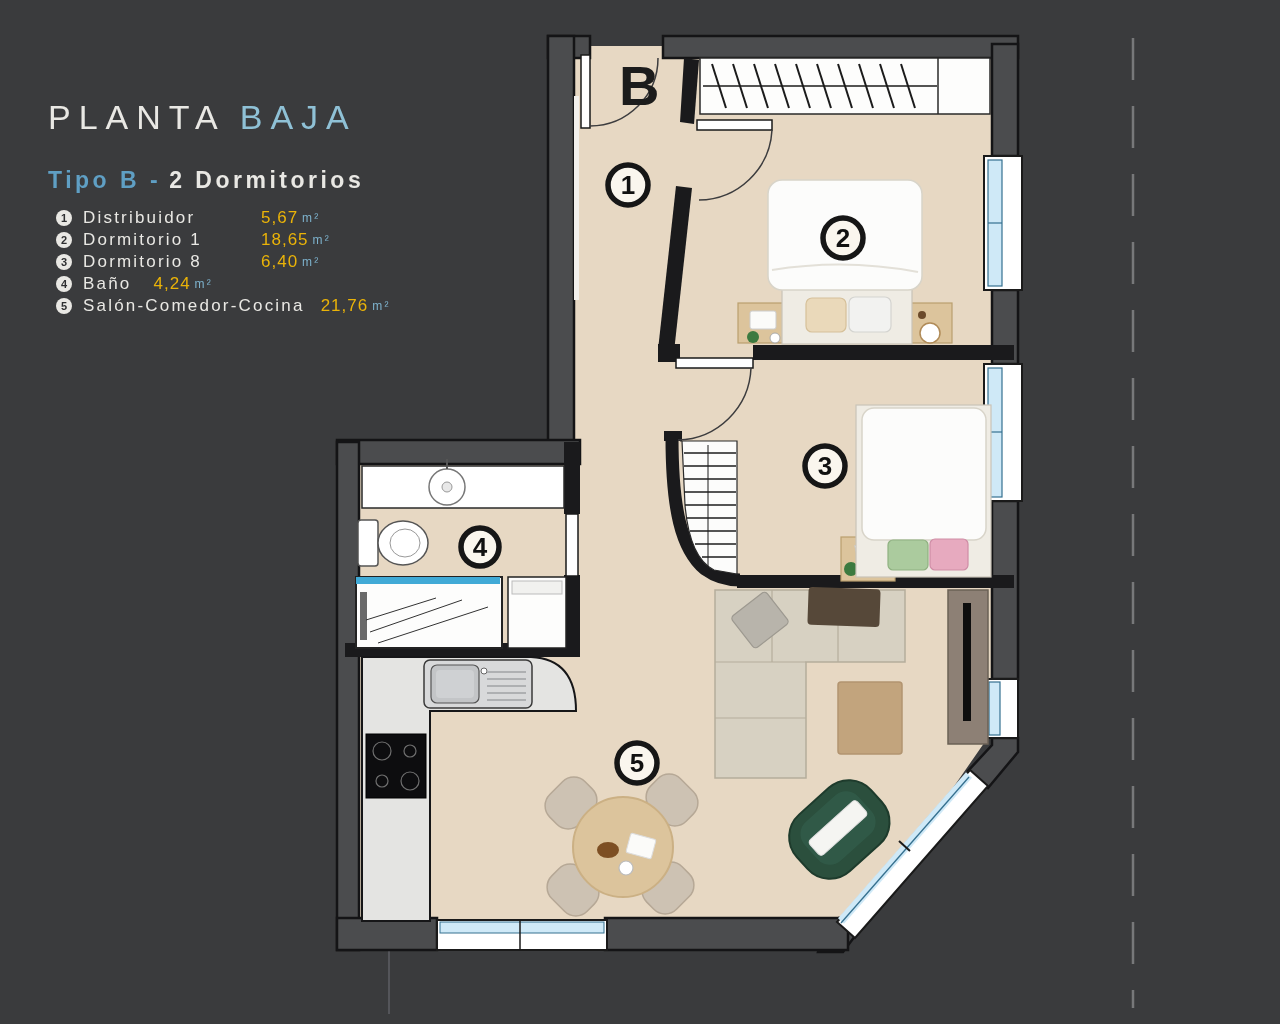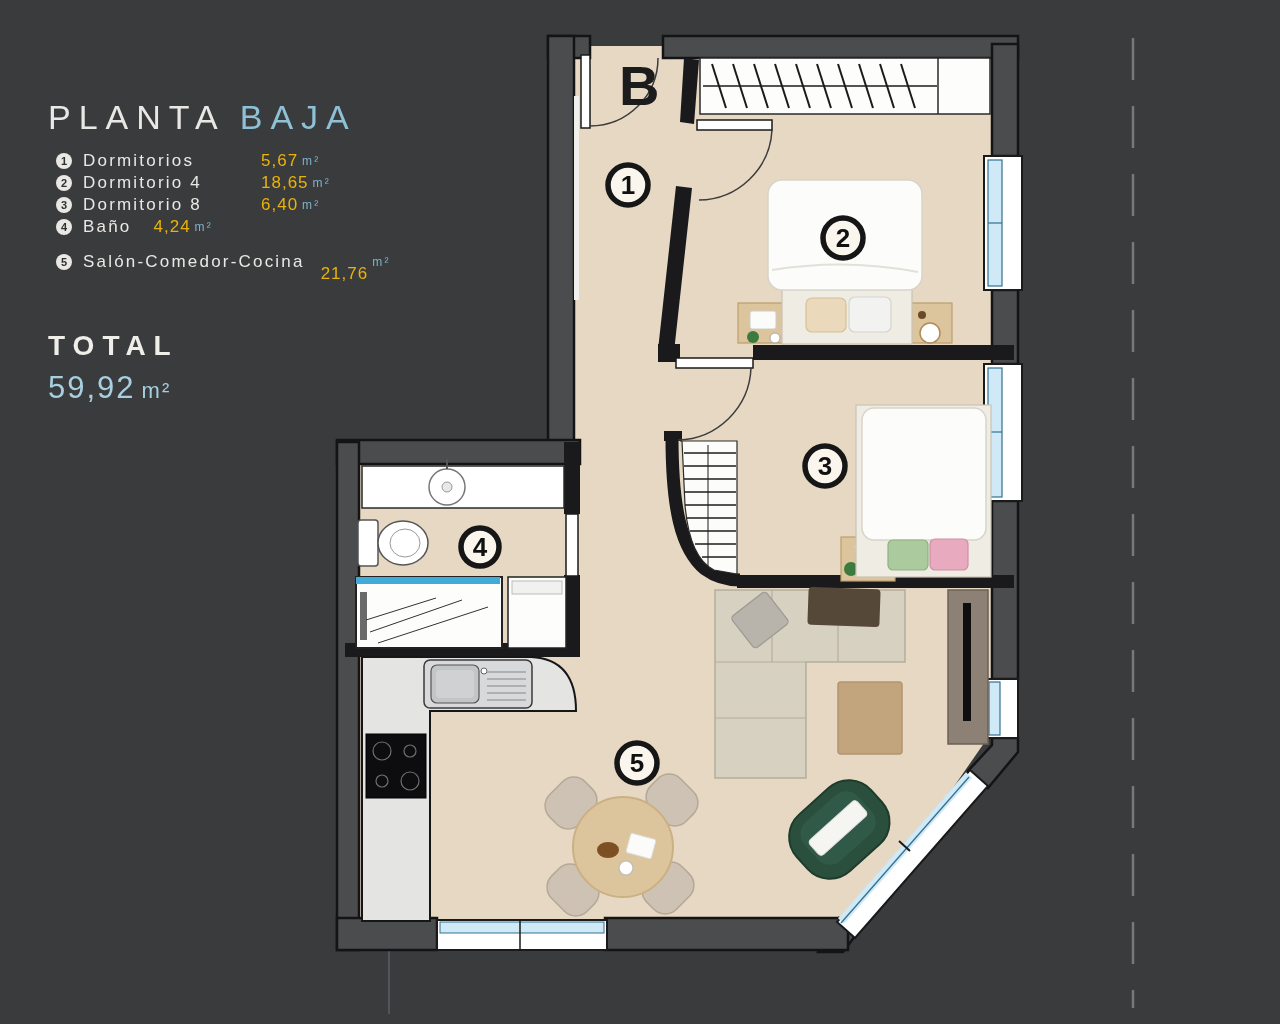--- a/index.html
+++ b/index.html
@@ -18,49 +18,52 @@
   .subtitle .hl{color:#5f9fc4;margin-right:8px;}
   .subtitle .rest{color:#e9e8e4;}
   .legend{list-style:none;margin:14px 0 0 8px;padding:0;font-size:17px;letter-spacing:2.2px;}
   .legend li{display:flex;align-items:center;margin-bottom:2px;white-space:nowrap;}
   .bul{flex:0 0 auto;display:inline-block;width:16px;height:16px;border-radius:50%;
        background:#e9e8e4;color:#2e2f31;font-size:11px;font-weight:bold;line-height:16px;
        text-align:center;letter-spacing:0;margin-right:11px;}
   .nm{color:#e9e8e4;}
   .legend li.wfix .nm{display:inline-block;width:178px;}
   .legend li.row4 .val{margin-left:22px;text-align:center;}
-  .legend li.row5 .val{margin-left:16px;margin-top:25px;}
+  .legend li.row5 .val{margin-left:16px;}
   .val{color:#eab308;letter-spacing:1px;}
   .unit{font-size:12px;color:#7db2cd;margin-left:4px;}
   .total-block{margin-top:46px;}
   .total-label{font-size:28px;font-weight:bold;letter-spacing:8px;color:#efeee9;}
   .total-value{margin-top:8px;font-size:31px;color:#a7cfdf;letter-spacing:2px;}
   .total-value .unit2{font-size:22px;margin-left:6px;}
   svg{position:absolute;left:0;top:0;}
   svg text{font-family:"Liberation Sans", sans-serif;}
 </style>
 </head>
 <body>
 
 <div class="canvas">
 
   <aside class="info">
     <div class="title">
       <span class="w1">PLANTA</span><span class="w2">BAJA</span>
     </div>
+    <div class="subtitle">
+      <span class="hl">Tipo B -</span><span class="rest">2 Dormitorios</span>
+    </div>
     <ul class="legend">
       <li class="wfix">
         <span class="bul">1</span>
-        <span class="nm">Dormitorios</span>
+        <span class="nm">Distribuidor</span>
         <span class="val">5,67</span>
         <span class="unit">m²</span>
       </li>
       <li class="wfix">
         <span class="bul">2</span>
-        <span class="nm">Dormitorio 4</span>
+        <span class="nm">Dormitorio 1</span>
         <span class="val">18,65</span>
         <span class="unit">m²</span>
       </li>
       <li class="wfix">
         <span class="bul">3</span>
         <span class="nm">Dormitorio 8</span>
         <span class="val">6,40</span>
         <span class="unit">m²</span>
       </li>
       <li class="row4">
@@ -69,26 +72,20 @@
         <span class="val">4,24</span>
         <span class="unit">m²</span>
       </li>
       <li class="row5">
         <span class="bul">5</span>
         <span class="nm">Salón-Comedor-Cocina</span>
         <span class="val">21,76</span>
         <span class="unit">m²</span>
       </li>
     </ul>
-    <div class="total-block">
-      <div class="total-label">TOTAL</div>
-      <div class="total-value">
-        <span>59,92</span><span class="unit2">m²</span>
-      </div>
-    </div>
   </aside>
 
   <svg width="1280" height="1024" viewBox="0 0 1280 1024">
 
     <line x1="1133" y1="38" x2="1133" y2="1008" stroke="#77787a" stroke-width="2.5" stroke-dasharray="42 26"></line>
     <line x1="389" y1="950" x2="389" y2="1014" stroke="#54555a" stroke-width="2"></line>
 
     <path d="M560,46 L1014,46 L1014,700 L841,949 L347,949 L347,451 L560,451 Z" fill="#e7d8c3"></path>
 
     <g fill="#4b4c4e" stroke="#141416" stroke-width="2.5">

